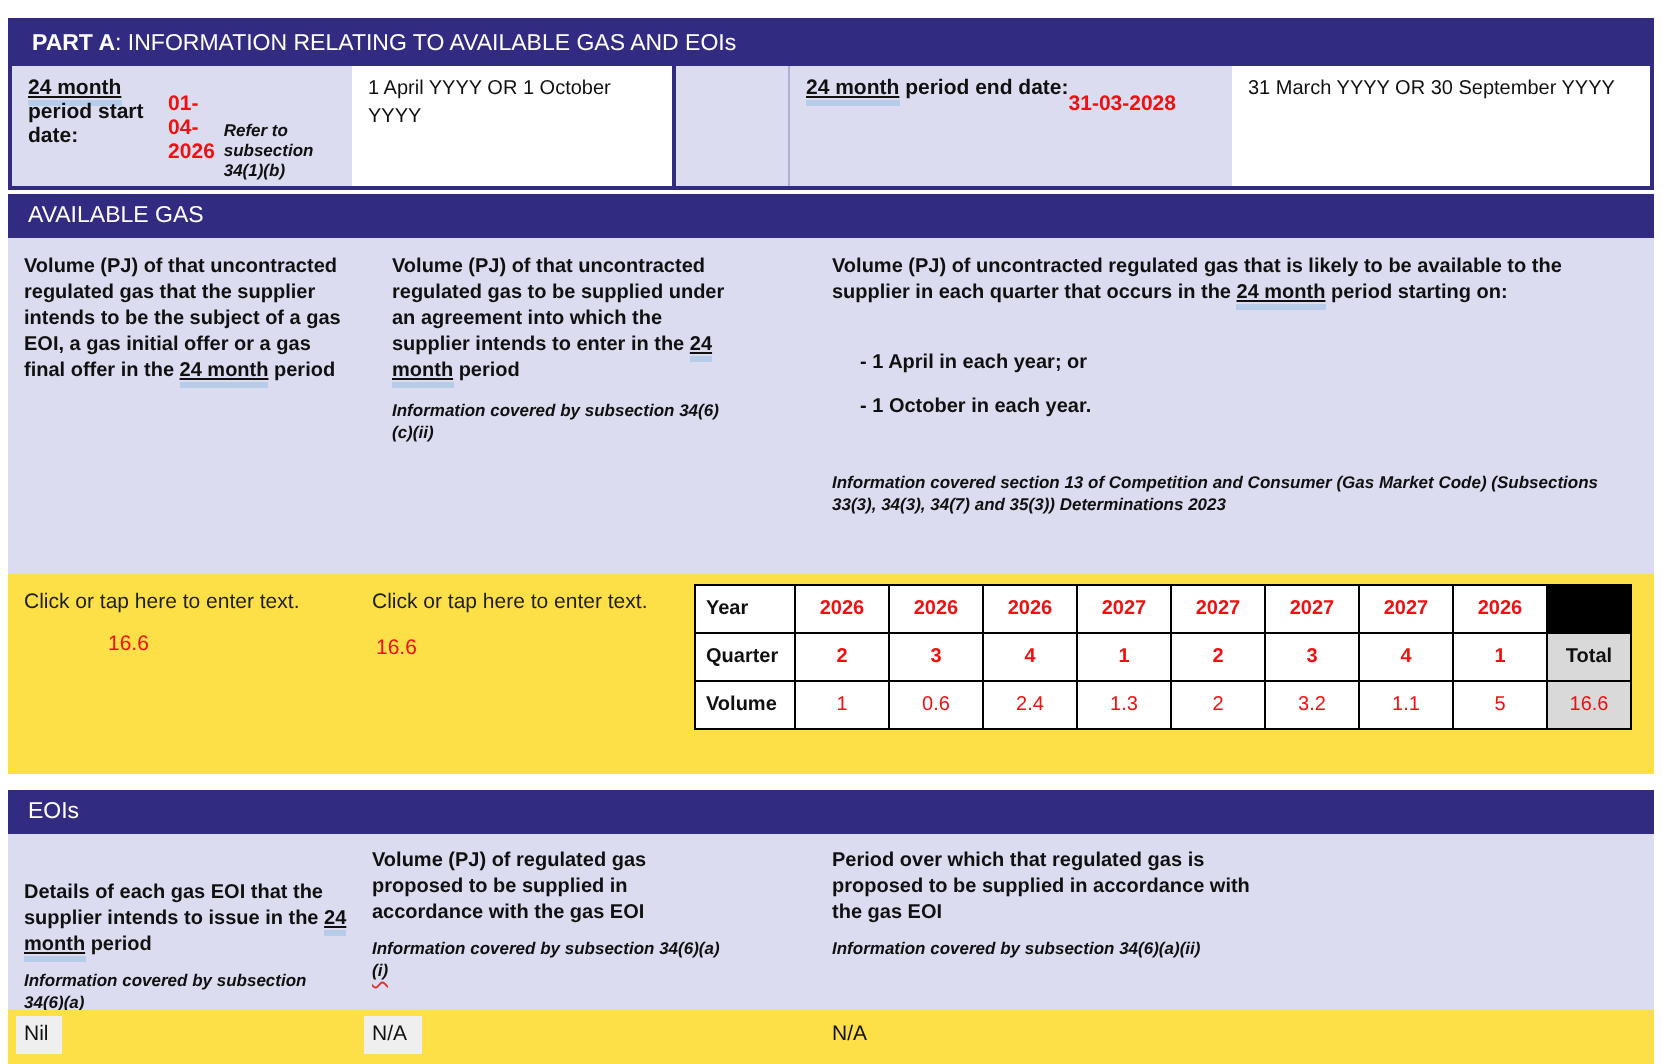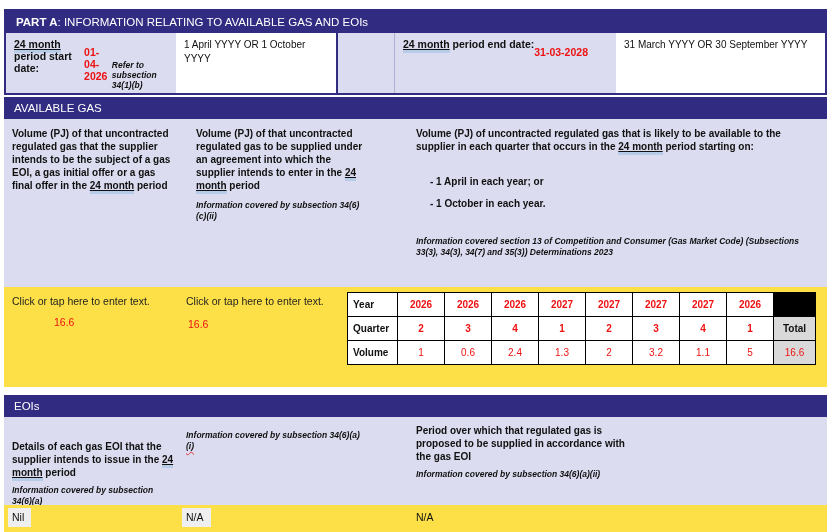--- a/index.html
+++ b/index.html
@@ -200,20 +200,21 @@
     <div class="bar">
       <span>EOIs</span>
     </div>
 
     <div class="band eoi-band">
       <div class="bcol" style="left:8px; width:162px; top:23px;">
         <div class="colhead"><span>Details of each gas EOI that the supplier intends to issue in the </span><span class="u">24 month</span><span> period</span></div>
         <div class="note">Information covered by subsection 34(6)(a)</div>
       </div>
       <div class="bcol" style="left:182px; width:178px; top:7px;">
+        <div class="colhead">Volume (PJ) of regulated gas proposed to be supplied in accordance with the gas EOI</div>
         <div class="note"><span>Information covered by subsection 34(6)(a)</span><span class="sq">(i)</span></div>
       </div>
       <div class="bcol" style="left:412px; width:222px; top:7px;">
         <div class="colhead">Period over which that regulated gas is proposed to be supplied in accordance with the gas EOI</div>
         <div class="note">Information covered by subsection 34(6)(a)(ii)</div>
       </div>
     </div>
 
     <div class="vals eoi-vals">
       <div class="field" style="left:4px;">Nil</div>

